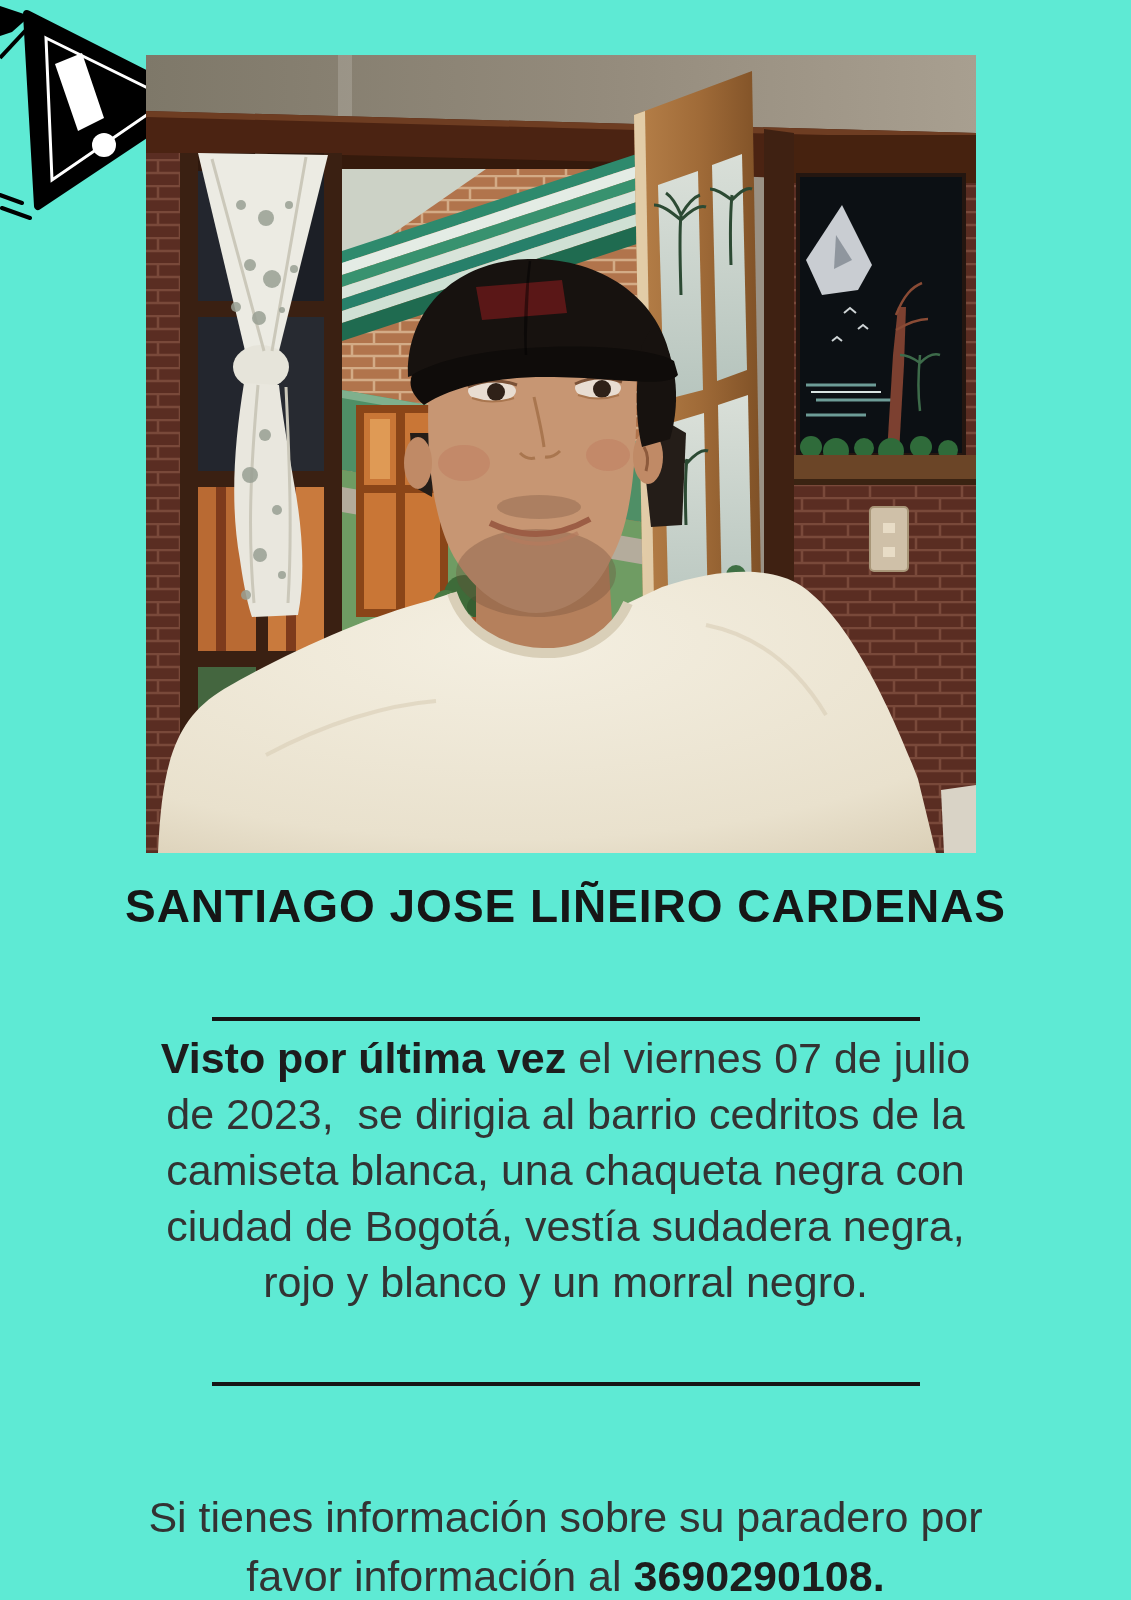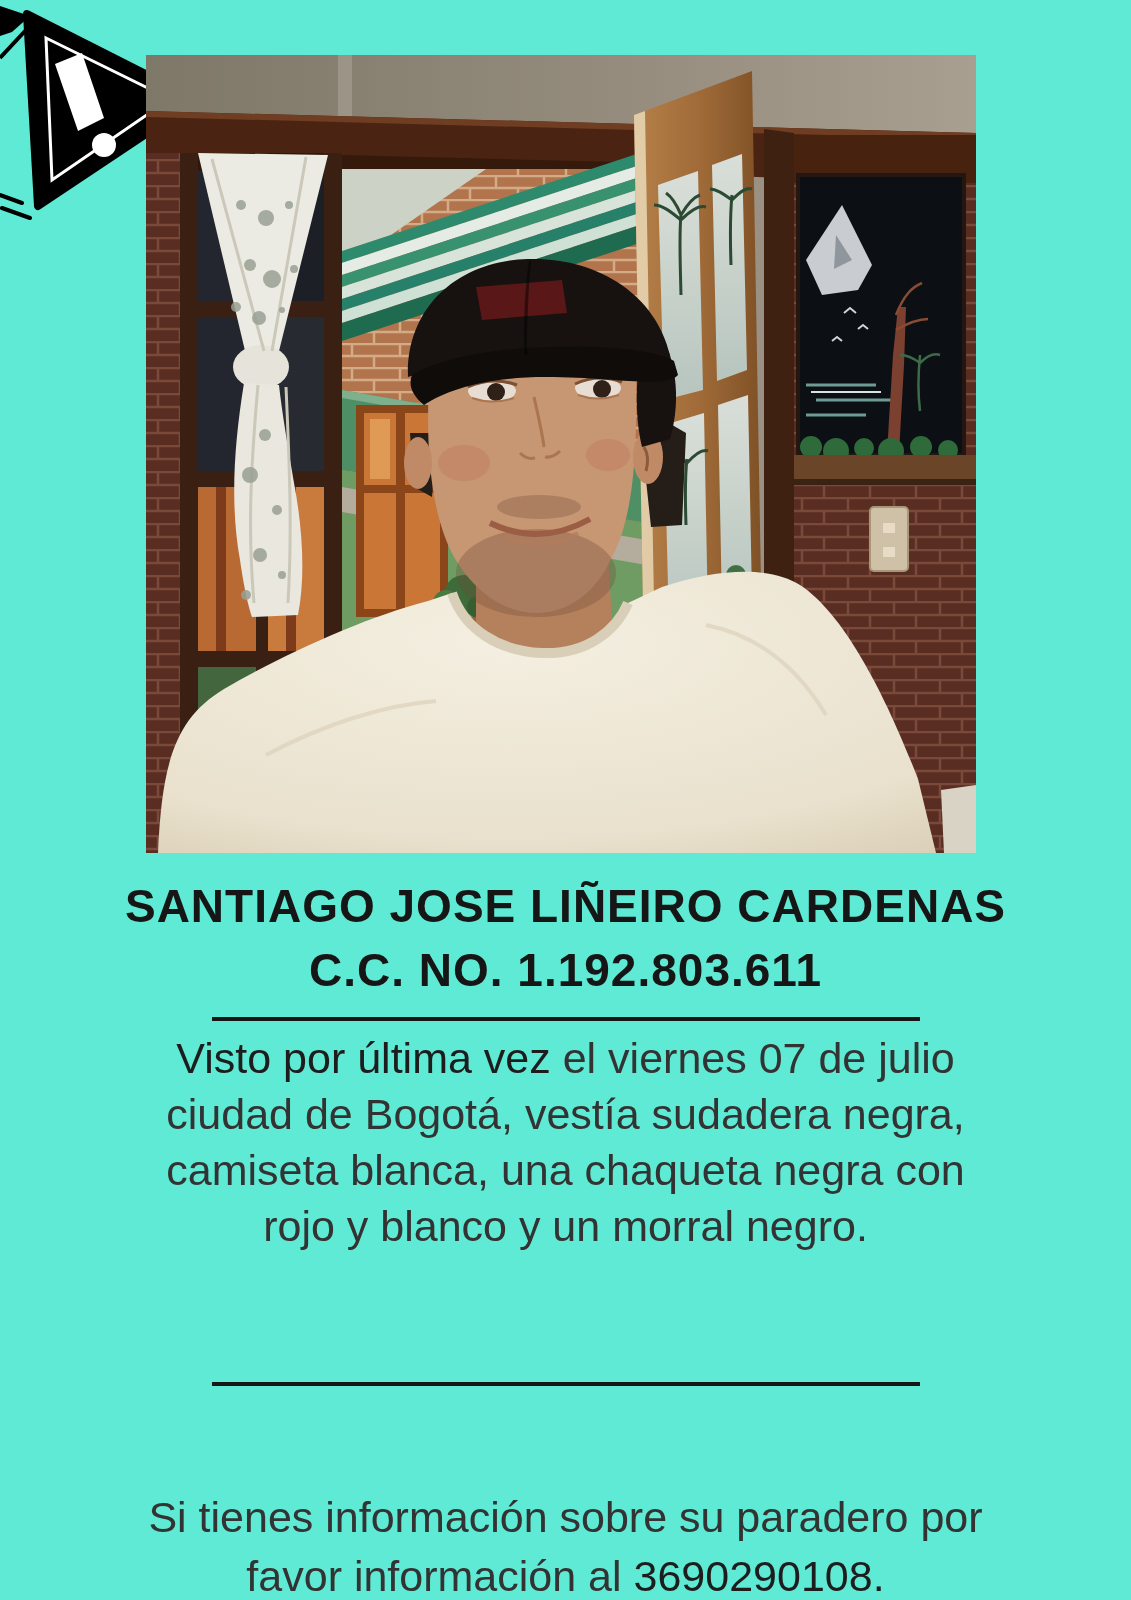--- a/index.html
+++ b/index.html
@@ -8,21 +8,21 @@
   .alert-icon{position:absolute;left:0;top:0;width:215px;height:235px;}
   .photo{position:absolute;left:146px;top:55px;width:830px;height:798px;background:#9a9184;}
   .photo svg{display:block;width:100%;height:100%;}
   .name-block{position:absolute;left:0;top:874px;width:1131px;text-align:center;
               font-weight:bold;font-size:46px;line-height:64px;color:#161616;letter-spacing:1px;}
   .rule{position:absolute;left:212px;width:708px;height:4px;background:#161616;}
   .rule-1{top:1017px;}
   .rule-2{top:1382px;}
   .para{position:absolute;left:0;width:1131px;text-align:center;color:#333333;}
   .para .line{white-space:pre;}
-  .para .b{font-weight:normal;color:#1d1d1d;}
+  .para .b{font-weight:bold;color:#1d1d1d;}
   .para-1{top:1030px;font-size:43px;line-height:56px;}
   .para-2{top:1488px;font-size:43px;line-height:59px;}
 </style>
 </head>
 <body>
 
 <div class="poster">
 
   <svg class="alert-icon" viewBox="0 0 215 235">
     <g>
@@ -252,29 +252,29 @@
           <path d="M266 320 C 292 304, 342 294, 402 292 C 462 290, 512 296, 528 306 L 532 320 C 520 334, 468 322, 400 322 C 342 322, 302 334, 278 350 C 266 340, 262 330, 266 320 Z" fill="#0f0c0a"></path>
           <path d="M330 232 L 416 225 L 421 258 L 336 265 Z" fill="#5a1717"></path>
           <path d="M384 206 C 380 238, 378 270, 380 300" stroke="#000000" stroke-width="2.5" opacity="0.45"></path>
         </g>
       </g>
     </svg>
   </div>
 
   <div class="name-block">
     <div>SANTIAGO JOSE LIÑEIRO CARDENAS</div>
-    <div>C.C. NO. 1.192.803.611</div>
   </div>
 
   <div class="rule rule-1"></div>
 
   <div class="para para-1">
       <div class="line"><span class="b">Visto por última vez</span><span> el viernes 07 de julio</span></div>
+      <div class="line"><span>de 2023,  se dirigia al barrio cedritos de la</span></div>
+      <div class="line"><span>camiseta blanca, una chaqueta negra con</span></div>
       <div class="line"><span>ciudad de Bogotá, vestía sudadera negra,</span></div>
-      <div class="line"><span>camiseta blanca, una chaqueta negra con</span></div>
       <div class="line"><span>rojo y blanco y un morral negro.</span></div>
     </div>
 
   <div class="rule rule-2"></div>
 
   <div class="para para-2">
       <div class="line"><span>Si tienes información sobre su paradero por</span></div>
       <div class="line"><span>favor información al </span><span class="b">3690290108.</span></div>
     </div>
 

